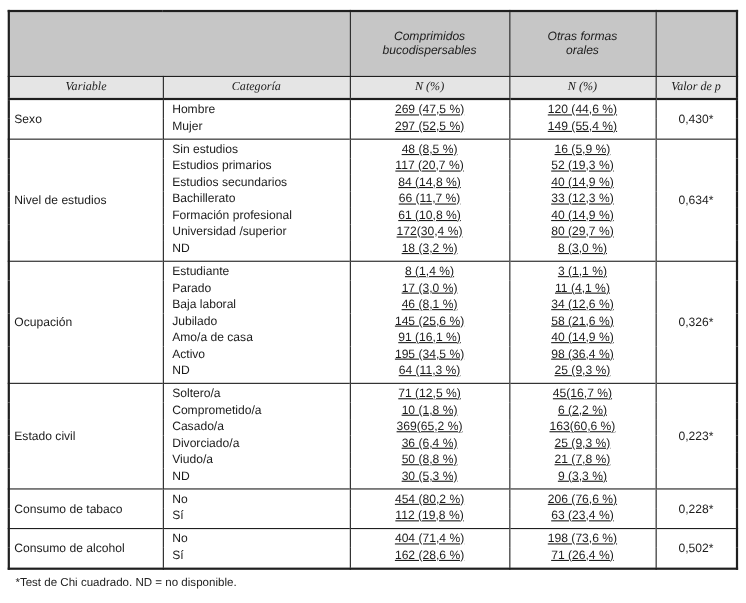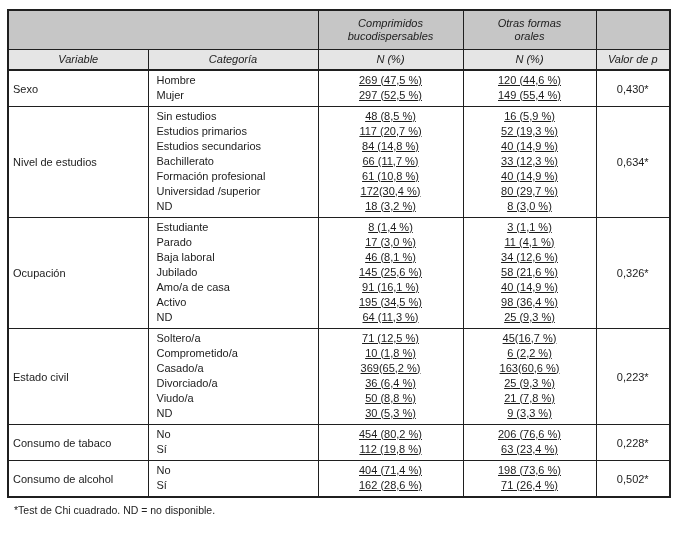--- a/index.html
+++ b/index.html
@@ -41,27 +41,28 @@
     font-size: 11px;
     text-align: center;
     border: 1.5px solid var(--line);
   }
   thead tr.band th {
     background: var(--band-dark);
     height: 33px;
     vertical-align: middle;
     white-space: pre-line;
     line-height: 13px;
-    padding: 6px;
+    padding: 16px;
   }
   thead tr.cols th {
     background: var(--band-light);
     height: 20px;
     border-bottom: 2.5px solid var(--line);
     padding: 2px;
+    font-family: Liberation Serif, serif;
   }
   tbody td {
     font-size: 11px;
     line-height: 15px;
     padding: 0 4px;
     border-left: 1.5px solid var(--line);
     border-right: 1.5px solid var(--line);
     border-top: 0; border-bottom: 0;
   }
   tbody tr.group-start td { border-top: 1.5px solid var(--line); padding-top: 2px; }

